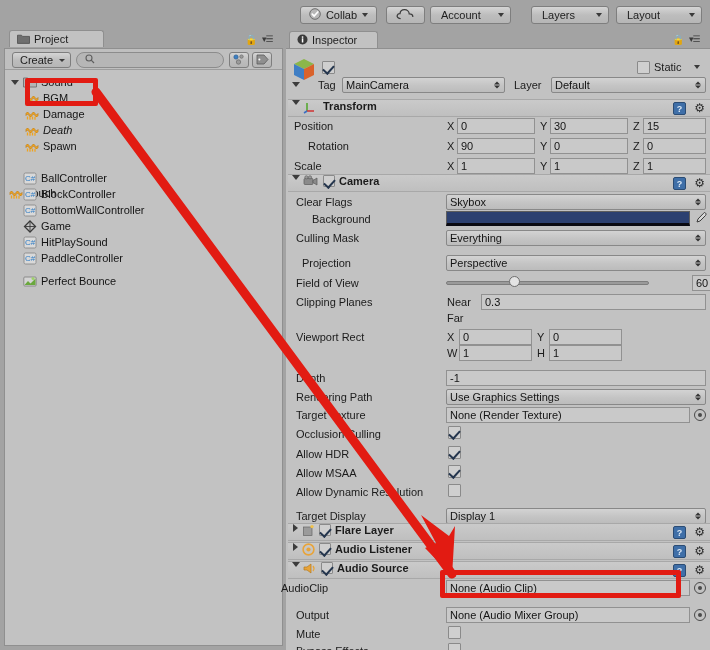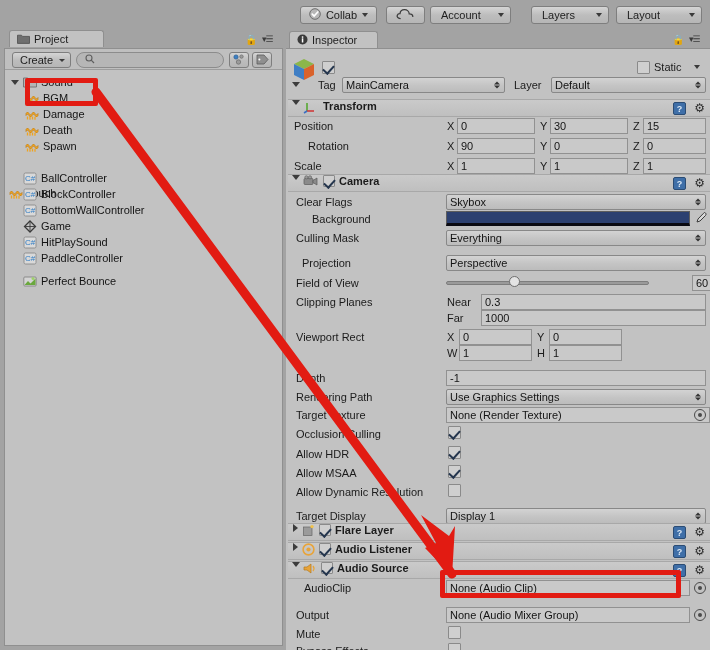--- a/index.html
+++ b/index.html
@@ -239,21 +239,21 @@
           </svg></span>
         <span>BGM</span>
       </div>
       <div class="tree-row" style="top: 35px; left: 20px;">
         <span class="ic"><svg width="14" height="13" viewBox="0 0 14 13">
             <path d="M1 5.5 q1.5 -3 3 0 q1.5 3 3 0 q1.5 -3 3 0 q1.5 3 3 0 v2 q-1.5 3 -3 0 q-1.5 -3 -3 0 q-1.5 3 -3 0 q-1.5 -3 -3 0 z" fill="#f0a31e" stroke="#c07c10" stroke-width="0.7"></path>
             <path d="M2.5 8.5 v3 M5 8.8 v3 M7.5 8.5 v3 M10 8.8 v3" stroke="#f0a31e" stroke-width="1.3"></path>
           </svg></span>
         <span>Damage</span>
       </div>
-      <div class="tree-row" style="top: 51px; left: 20px;">
+      <div class="tree-row" style="top: 51px; left: 20px; font-style: italic;">
         <span class="ic"><svg width="14" height="13" viewBox="0 0 14 13">
             <path d="M1 5.5 q1.5 -3 3 0 q1.5 3 3 0 q1.5 -3 3 0 q1.5 3 3 0 v2 q-1.5 3 -3 0 q-1.5 -3 -3 0 q-1.5 3 -3 0 q-1.5 -3 -3 0 z" fill="#f0a31e" stroke="#c07c10" stroke-width="0.7"></path>
             <path d="M2.5 8.5 v3 M5 8.8 v3 M7.5 8.5 v3 M10 8.8 v3" stroke="#f0a31e" stroke-width="1.3"></path>
           </svg></span>
         <span>Death</span>
       </div>
       <div class="tree-row" style="top: 67px; left: 20px;">
         <span class="ic"><svg width="14" height="13" viewBox="0 0 14 13">
             <path d="M1 5.5 q1.5 -3 3 0 q1.5 3 3 0 q1.5 -3 3 0 q1.5 3 3 0 v2 q-1.5 3 -3 0 q-1.5 -3 -3 0 q-1.5 3 -3 0 q-1.5 -3 -3 0 z" fill="#f0a31e" stroke="#c07c10" stroke-width="0.7"></path>
             <path d="M2.5 8.5 v3 M5 8.8 v3 M7.5 8.5 v3 M10 8.8 v3" stroke="#f0a31e" stroke-width="1.3"></path>
@@ -485,23 +485,20 @@
   <div class="field" style="left:657px;top:275px;width:49px;margin-left:35px;">
       <span>60</span>
     </div>
 
   <span class="lbl" style="left:296px;top:296px;">Clipping Planes</span>
   <span class="axis" style="left:447px;top:296px;">Near</span>
   <div class="field" style="left:481px;top:294px;width:225px;">
       <span>0.3</span>
     </div>
   <span class="axis" style="left:447px;top:312px;">Far</span>
-  <div class="field" style="left:481px;top:310px;width:225px;">
-      <span>1000</span>
-    </div>
 
   <span class="lbl" style="left:296px;top:331px;">Viewport Rect</span>
   <span class="axis" style="left:447px;top:331px;">X</span>
   <div class="field" style="left:459px;top:329px;width:73px;">
       <span>0</span>
     </div>
   <span class="axis" style="left:537px;top:331px;">Y</span>
   <div class="field" style="left:549px;top:329px;width:73px;">
       <span>0</span>
     </div>
@@ -522,21 +519,21 @@
   <span class="lbl" style="left:296px;top:391px;">Rendering Path</span>
   <div class="popup" style="left:446px;top:389px;width:260px;">
     <span>Use Graphics Settings</span>
     <span class="arrows">
         <i class="up"></i>
         <i class="dn"></i>
       </span>
   </div>
 
   <span class="lbl" style="left:296px;top:409px;">Target Texture</span>
-  <div class="field" style="left:446px;top:407px;width:264px;">
+  <div class="field" style="left:446px;top:407px;width:244px;">
       <span>None (Render Texture)</span>
     </div>
   <span class="radio-target" style="left:694px;top:409px;"></span>
 
   <span class="lbl" style="left:296px;top:428px;">Occlusion Culling</span>
   <div class="cbox on" style="left:448px;top:426px;"></div>
 
   <span class="lbl" style="left:296px;top:448px;">Allow HDR</span>
   <div class="cbox on" style="left:448px;top:446px;"></div>
 
@@ -590,21 +587,21 @@
           <path d="M1 5 h3 l4 -3 v9 l-4 -3 h-3 z" fill="#e8a43a" stroke="#b57a1d" stroke-width="0.7"></path>
           <path d="M10 4 q2 2.5 0 5" fill="none" stroke="#e8a43a" stroke-width="1.3"></path>
         </svg>
     </span>
     <span class="cbox on" style="position:relative;width:12px;height:12px;margin-right:4px;"></span>
     <span class="comp-title">Audio Source</span>
     <span class="helpicon" style="right:24px;top:2px;position:absolute;">?</span>
     <span class="gearicon" style="right:5px;top:2px;">⚙</span>
   </div>
 
-  <span class="lbl" style="left:304px;top:582px;">AudioClip</span>
+  <span class="lbl" style="left:281px;top:582px;">AudioClip</span>
   <div class="field" style="left:446px;top:580px;width:244px;">
       <span>None (Audio Clip)</span>
     </div>
   <span class="radio-target" style="left:694px;top:582px;"></span>
 
   <span class="lbl" style="left:296px;top:609px;">Output</span>
   <div class="field" style="left:446px;top:607px;width:244px;">
       <span>None (Audio Mixer Group)</span>
     </div>
   <span class="radio-target" style="left:694px;top:609px;"></span>

